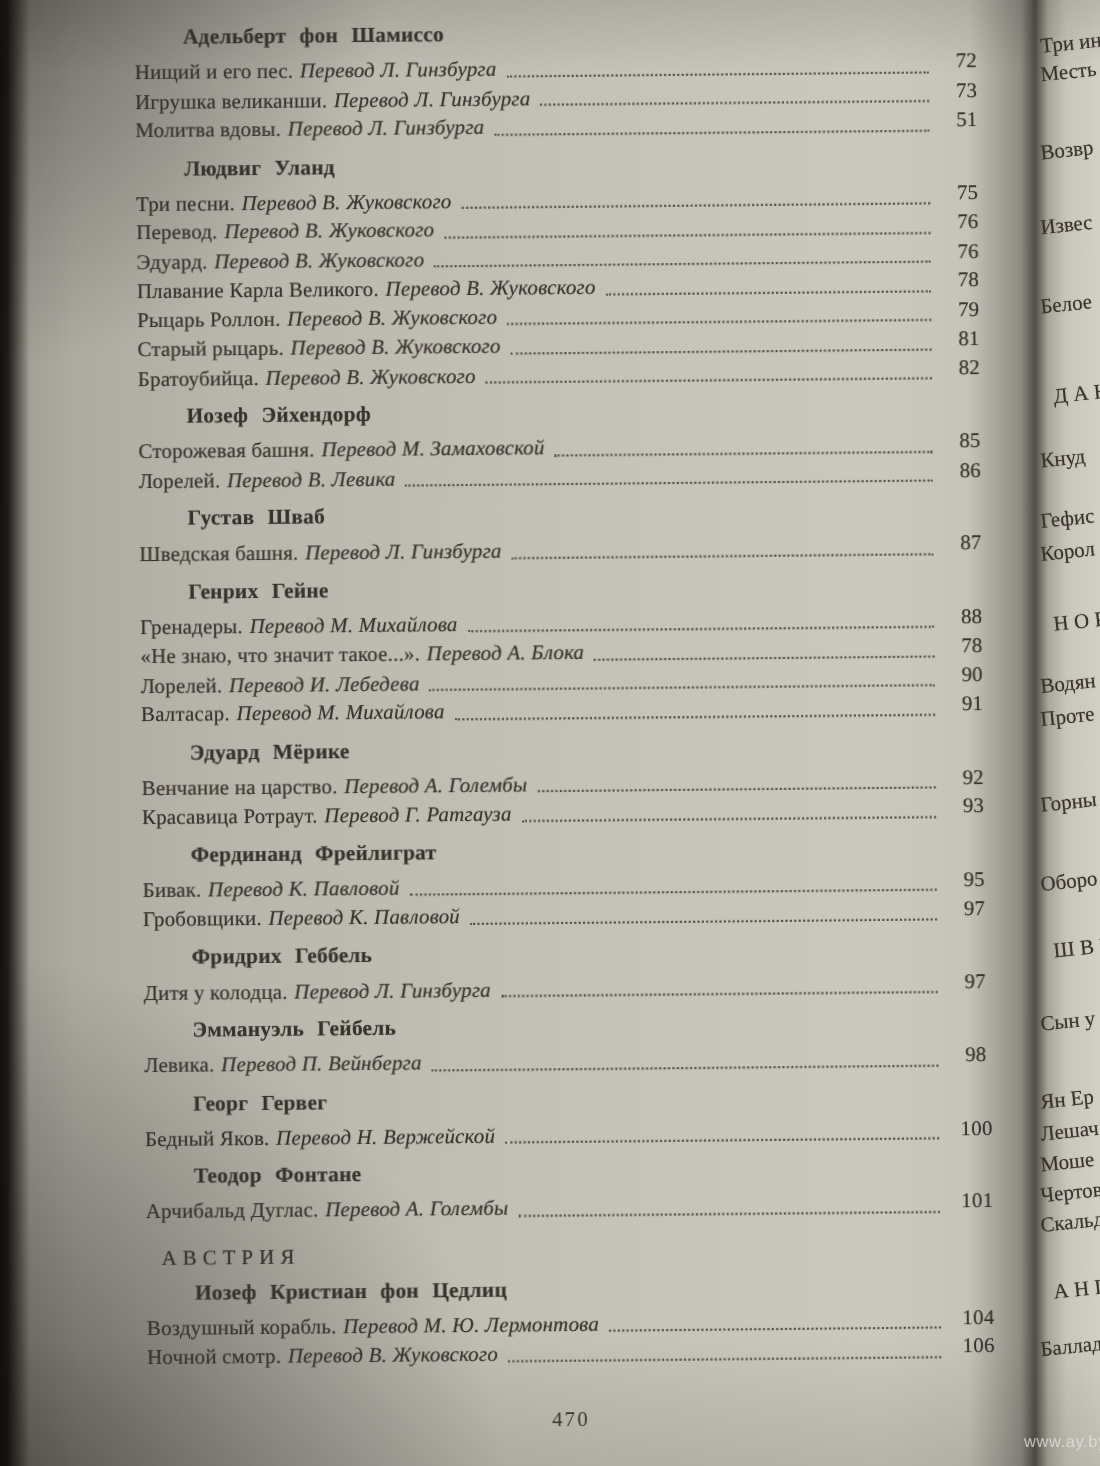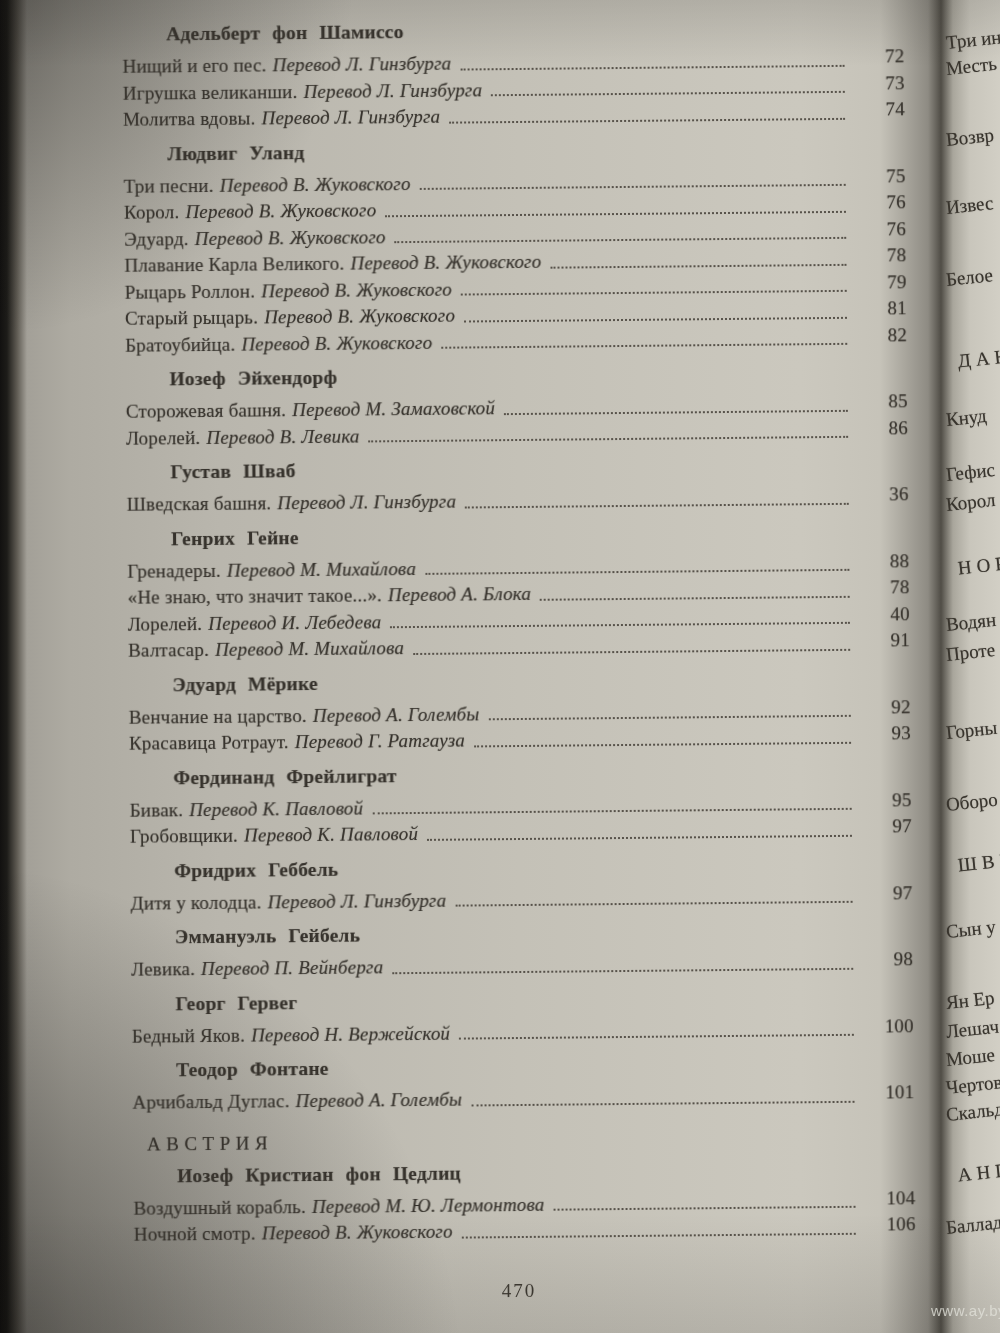--- a/index.html
+++ b/index.html
@@ -34,21 +34,21 @@
     margin:17px 0 9px; font-size:19px;
   }
   .entry { display:flex; align-items:baseline; line-height:26.5px; }
   .entry-text { white-space:nowrap; }
   .translator { font-style:italic; margin-left:6px; }
   .leader {
     flex:1 1 auto; min-width:18px; align-self:flex-end;
     border-bottom:2.2px dotted #57524a; margin:0 8px 7px 9px;
     filter:blur(0.2px);
   }
-  .num { flex:0 0 52px; text-align:right; transform:translateY(-3px); }
+  .num { flex:0 0 52px; text-align:center; transform:translateY(-3px); }
   .footer-num {
     position:absolute; left:128px; top:1280px; width:782px;
     text-align:center; color:#3a362f; font-size:19px; letter-spacing:2px;
     transform:rotate(-0.4deg); filter:blur(0.3px);
   }
   
   .adjacent {
     position:absolute; left:944px; top:0; width:56px; height:1333px;
     overflow:hidden; color:#38342d; font-size:19px;
     filter:blur(0.35px); text-shadow:0 0 1px rgba(52,48,42,0.5);
@@ -80,32 +80,32 @@
           <span class="num">72</span>
         </div>
         <div class="entry">
           <span class="entry-text"><span class="title">Игрушка великанши.</span><span class="translator">Перевод Л. Гинзбурга</span></span>
           <span class="leader"></span>
           <span class="num">73</span>
         </div>
         <div class="entry">
           <span class="entry-text"><span class="title">Молитва вдовы.</span><span class="translator">Перевод Л. Гинзбурга</span></span>
           <span class="leader"></span>
-          <span class="num">74</span>
+          <span class="num">51</span>
         </div>
       </div>
       <div class="toc-section">
         <div class="author">Людвиг Уланд</div>
         <div class="entry">
           <span class="entry-text"><span class="title">Три песни.</span><span class="translator">Перевод В. Жуковского</span></span>
           <span class="leader"></span>
           <span class="num">75</span>
         </div>
         <div class="entry">
-          <span class="entry-text"><span class="title">Корол.</span><span class="translator">Перевод В. Жуковского</span></span>
+          <span class="entry-text"><span class="title">Перевод.</span><span class="translator">Перевод В. Жуковского</span></span>
           <span class="leader"></span>
           <span class="num">76</span>
         </div>
         <div class="entry">
           <span class="entry-text"><span class="title">Эдуард.</span><span class="translator">Перевод В. Жуковского</span></span>
           <span class="leader"></span>
           <span class="num">76</span>
         </div>
         <div class="entry">
           <span class="entry-text"><span class="title">Плавание Карла Великого.</span><span class="translator">Перевод В. Жуковского</span></span>
@@ -139,39 +139,39 @@
           <span class="entry-text"><span class="title">Лорелей.</span><span class="translator">Перевод В. Левика</span></span>
           <span class="leader"></span>
           <span class="num">86</span>
         </div>
       </div>
       <div class="toc-section">
         <div class="author">Густав Шваб</div>
         <div class="entry">
           <span class="entry-text"><span class="title">Шведская башня.</span><span class="translator">Перевод Л. Гинзбурга</span></span>
           <span class="leader"></span>
-          <span class="num">36</span>
+          <span class="num">87</span>
         </div>
       </div>
       <div class="toc-section">
         <div class="author">Генрих Гейне</div>
         <div class="entry">
           <span class="entry-text"><span class="title">Гренадеры.</span><span class="translator">Перевод М. Михайлова</span></span>
           <span class="leader"></span>
           <span class="num">88</span>
         </div>
         <div class="entry">
           <span class="entry-text"><span class="title">«Не знаю, что значит такое...».</span><span class="translator">Перевод А. Блока</span></span>
           <span class="leader"></span>
           <span class="num">78</span>
         </div>
         <div class="entry">
           <span class="entry-text"><span class="title">Лорелей.</span><span class="translator">Перевод И. Лебедева</span></span>
           <span class="leader"></span>
-          <span class="num">40</span>
+          <span class="num">90</span>
         </div>
         <div class="entry">
           <span class="entry-text"><span class="title">Валтасар.</span><span class="translator">Перевод М. Михайлова</span></span>
           <span class="leader"></span>
           <span class="num">91</span>
         </div>
       </div>
       <div class="toc-section">
         <div class="author">Эдуард Мёрике</div>
         <div class="entry">

